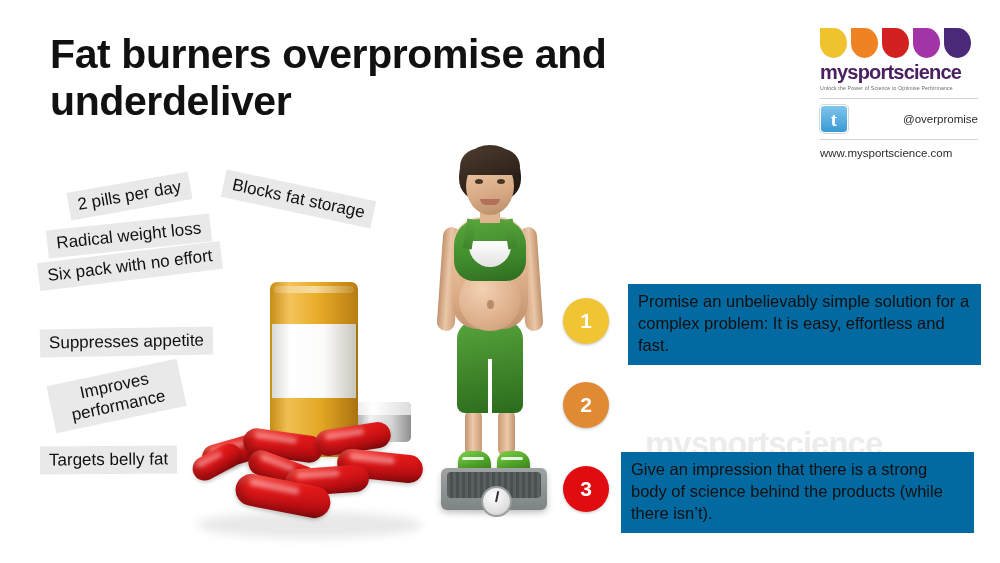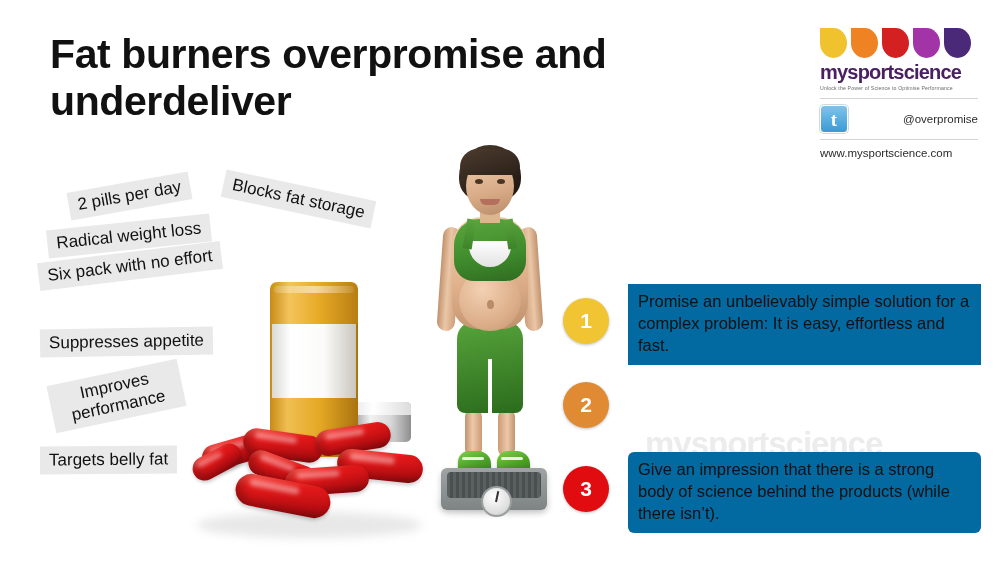--- a/index.html
+++ b/index.html
@@ -228,16 +228,16 @@
     <div class="badge" style="background:#f0c433;">1</div>
     <div class="box" style="width:333px;margin-left:19px;margin-top:-14px;">Promise an unbelievably simple solution for a complex problem: It is easy, effortless and fast.</div>
   </div>
 
   <div class="item" style="left:563px;top:382px;">
     <div class="badge" style="background:#e08a33;">2</div>
   </div>
 
   <div class="item" style="left:563px;top:466px;">
     <div class="badge" style="background:#e00c10;">3</div>
-    <div class="box" style="width:333px;margin-left:19px;margin-top:-14px;border-radius:6px;">Give an impression that there is a strong body of science behind the products (while there isn’t).</div>
+    <div class="box" style="width:333px;margin-left:12px;margin-top:-14px;">Give an impression that there is a strong body of science behind the products (while there isn’t).</div>
   </div>
 
 </div>
 
 </body></html>

